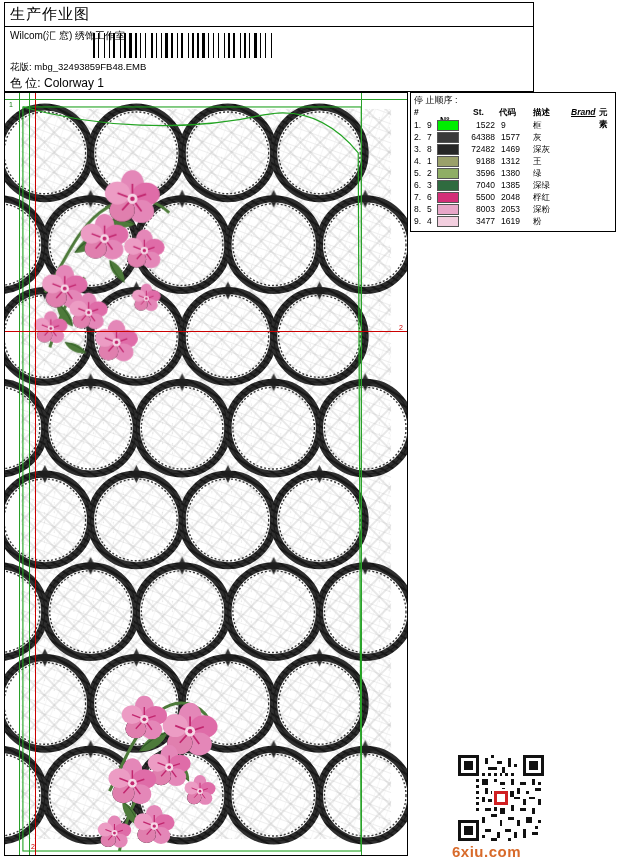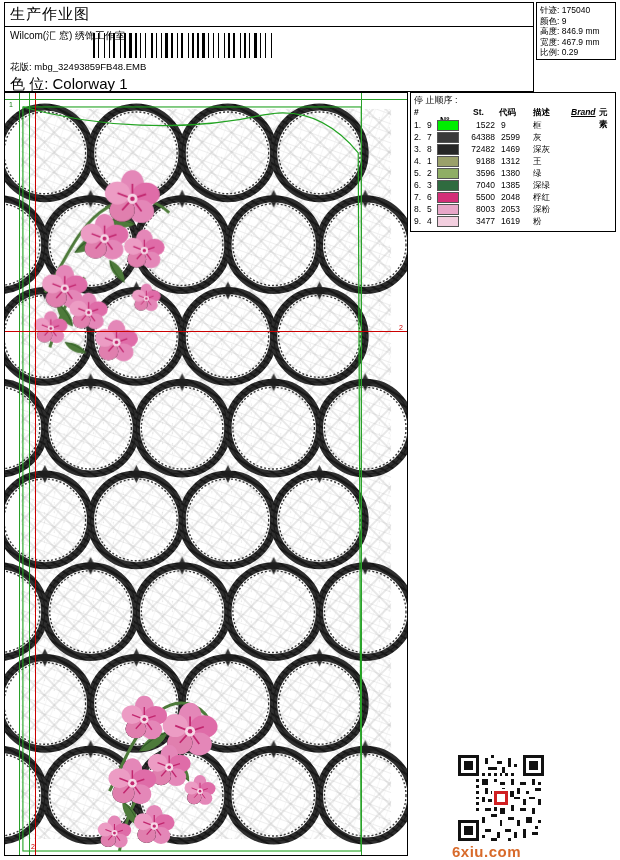--- a/index.html
+++ b/index.html
@@ -50,21 +50,21 @@
     font-size: 10px;
   }
   .header-line2 {
     position: absolute;
     left: 5px; top: 58px;
     font-size: 9.5px;
   }
   .header-line3 {
     position: absolute;
     left: 5px; top: 72px;
-    font-size: 15px;
+    font-size: 12px;
   }
   .barcode {
     position: absolute;
     left: 88px; top: 30px;
     width: 190px; height: 25px;
   }
   .barcode i {
     position: absolute;
     top: 0;
     height: 100%;
@@ -251,42 +251,20 @@
     <div class="header-line2">
       <span>花版:</span>
       <span>mbg_32493859FB48.EMB</span>
     </div>
     <div class="header-line3">
       <span>色 位:</span>
       <span>Colorway 1</span>
     </div>
   </div>
 
-  <div class="info-box">
-    <div>
-      <span>针迹:</span>
-      <span>175040</span>
-    </div>
-    <div>
-      <span>颜色:</span>
-      <span>9</span>
-    </div>
-    <div>
-      <span>高度:</span>
-      <span>846.9 mm</span>
-    </div>
-    <div>
-      <span>宽度:</span>
-      <span>467.9 mm</span>
-    </div>
-    <div>
-      <span>比例:</span>
-      <span>0.29</span>
-    </div>
-  </div>
 
   <div class="legend-box">
     <div class="legend-stop">停 止顺序 :</div>
     <div class="legend-head">
       <span class="lh-hash">#</span>
       <span class="lh-no">Nº</span>
       <span class="lh-st">St.</span>
       <span class="lh-code">代码</span>
       <span class="lh-desc">描述</span>
       <span class="lh-brand">Brand</span>
@@ -299,21 +277,21 @@
           <i class="lr-sw" style="background: rgb(0, 238, 0);"></i>
           <span class="lr-st">1522</span>
           <span class="lr-code">9</span>
           <span class="lr-desc">框</span>
         </div>
         <div class="legend-row">
           <span class="lr-idx">2.</span>
           <span class="lr-no">7</span>
           <i class="lr-sw" style="background: rgb(58, 58, 58);"></i>
           <span class="lr-st">64388</span>
-          <span class="lr-code">2599</span>
+          <span class="lr-code">1577</span>
           <span class="lr-desc">灰</span>
         </div>
         <div class="legend-row">
           <span class="lr-idx">3.</span>
           <span class="lr-no">8</span>
           <i class="lr-sw" style="background: rgb(38, 38, 38);"></i>
           <span class="lr-st">72482</span>
           <span class="lr-code">1469</span>
           <span class="lr-desc">深灰</span>
         </div>

